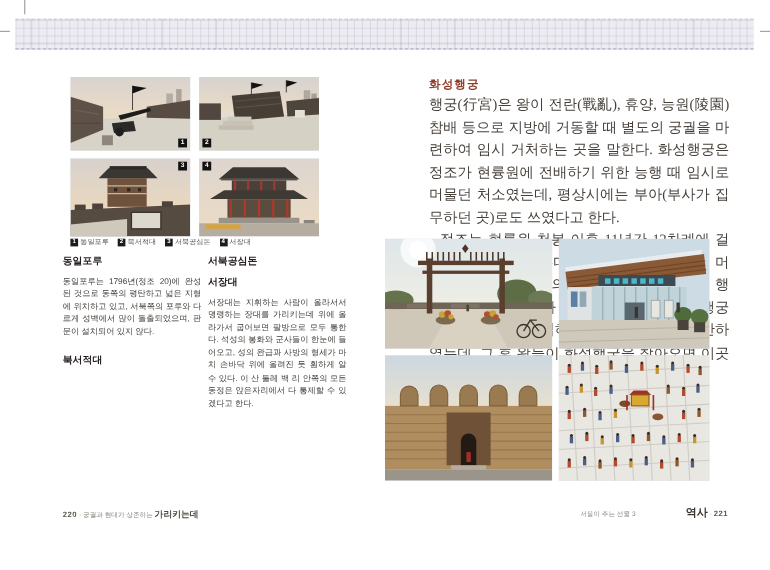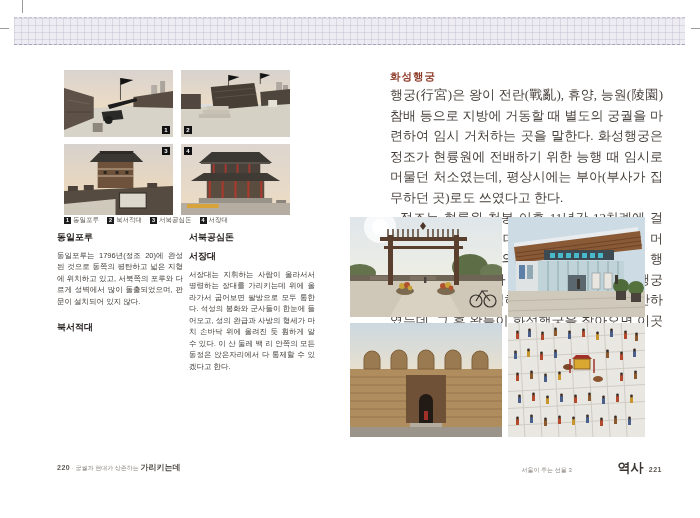--- a/index.html
+++ b/index.html
@@ -61,21 +61,21 @@
     color:#453f39;text-align:justify;word-break:break-all;}
   .rp-text p{margin:0;}
   .rp-text p.indent{text-indent:10px;}
 
   .rph{position:absolute;overflow:hidden;background:#ddd;}
   .rph svg{display:block;width:100%;height:100%;}
   .rph1{left:350px;top:217px;width:152px;height:100px;}
   .rph2{left:508px;top:217px;width:137px;height:100px;}
   .rph3{left:350px;top:323px;width:152px;height:114px;}
   .rph4{left:508px;top:323px;width:137px;height:114px;}
-  .f-sect{font-family:"Liberation Serif",serif;font-size:13px;color:#3a3530;font-weight:bold;margin-left:44px;}
+  .f-sect{font-family:"Liberation Serif",serif;font-size:10px;color:#3a3530;font-weight:bold;margin-left:44px;}
 </style>
 </head>
 <body>
 
 <div class="spread">
 
   <div class="mark mark-v"></div>
   <div class="mark mark-hl"></div>
   <div class="mark mark-hr"></div>
 

